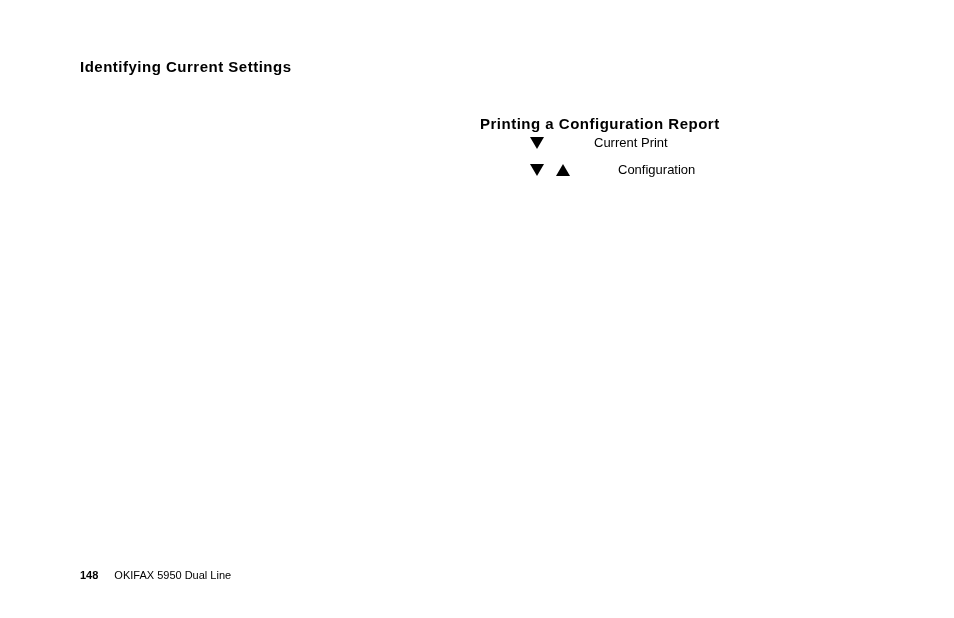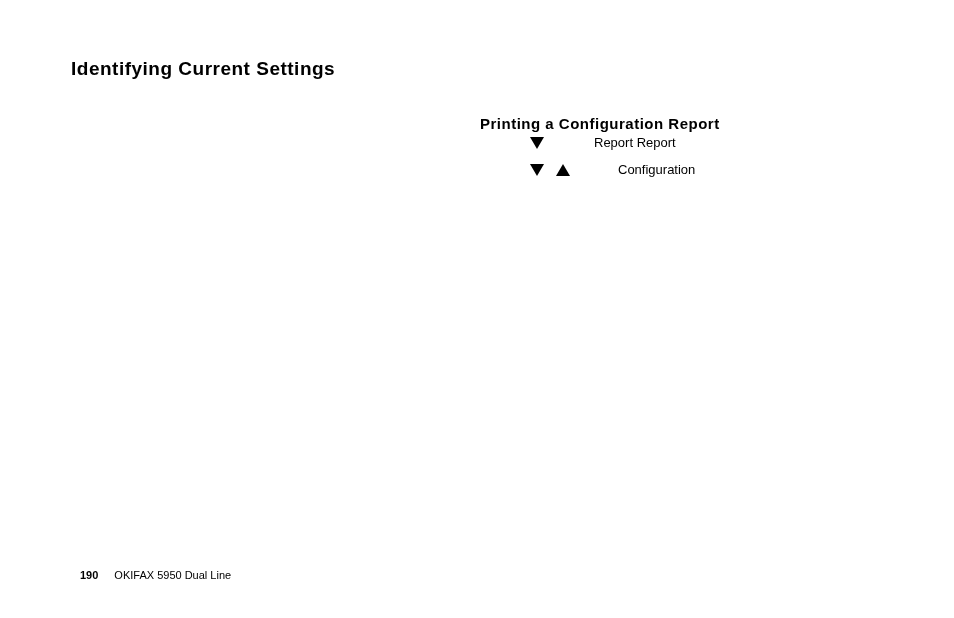--- a/index.html
+++ b/index.html
@@ -11,22 +11,22 @@
       width: 954px;
       height: 618px;
       background: #ffffff;
       font-family: Arial, Helvetica, sans-serif;
       position: relative;
       color: #000000;
     }
     .page-title {
       position: absolute;
       top: 58px;
-      left: 71px;
-      font-size: 19px;
+      left: 80px;
+      font-size: 15px;
       font-weight: 900;
       letter-spacing: 0.5px;
       font-stretch: condensed;
     }
     .section-title {
       position: absolute;
       top: 95px;
       left: 480px;
       font-size: 15px;
       font-weight: 900;
@@ -95,27 +95,27 @@
   </style>
 </head>
 <body>
 
 <h1 class="page-title">Identifying Current Settings</h1>
 
 <h2 class="section-title">Printing a Configuration Report</h2>
 
 <div class="nav-row-1">
   <span class="triangle-down"></span>
-  <span class="nav-label-1">Report Report</span>
+  <span class="nav-label-1">Current Print</span>
 </div>
 
 <div class="nav-row-2">
   <span class="row2-icons">
     <span class="triangle-down"></span>
     <span class="triangle-up"></span>
   </span>
   <span class="nav-label-2">Configuration</span>
 </div>
 
 <div class="footer">
-  <span class="page-number">190</span>
+  <span class="page-number">148</span>
   <span class="footer-text">OKIFAX 5950 Dual Line</span>
 </div>
 
 </body></html>

